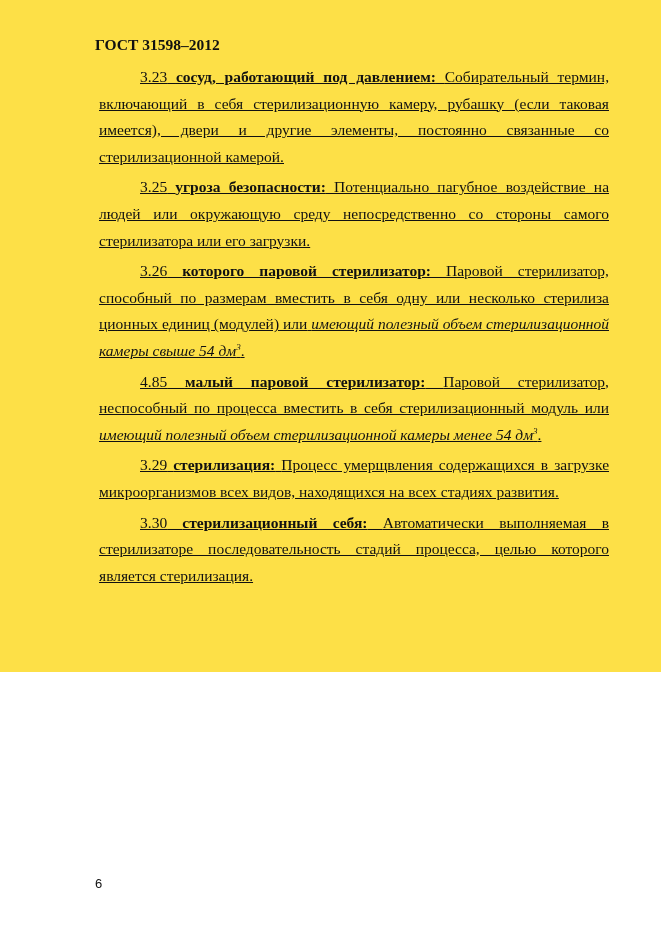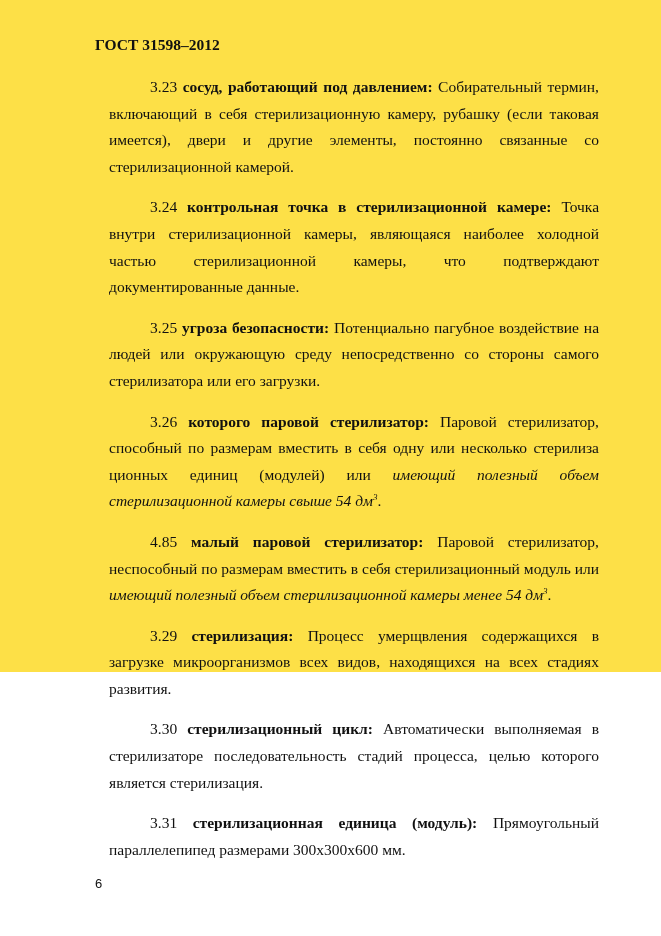--- a/index.html
+++ b/index.html
@@ -33,23 +33,24 @@
     .body-text {
       position: absolute;
       left: 95px;
       top: 60px;
       width: 518px;
       font-size: 15.5px;
       line-height: 26.6px;
       text-align: justify;
     }
     .para {
-      margin: 14px;
+      margin: 4px;
       text-indent: 41px;
       text-align: justify;
+      text-decoration: underline;
     }
     .num {
       font-weight: normal;
     }
     .term {
       font-weight: bold;
     }
     .ital {
       font-style: italic;
     }
@@ -74,62 +75,52 @@
   <div class="header">ГОСТ 31598–2012</div>
 
   <div class="body-text">
 
     <p class="para">
       <span class="num">3.23</span>
       <span class="term">сосуд, работающий под давлением:</span>
       <span>Собирательный термин, включающий в себя стерилизационную камеру, рубашку (если таковая имеется), двери и другие элементы, постоянно связанные со стерилизационной камерой.</span>
     </p>
 
-    <p class="para">
-      <span class="num">3.24</span>
-      <span class="term">контрольная точка в стерилизационной камере:</span>
-      <span>Точка внутри стерилизационной камеры, являющаяся наиболее холодной частью стерилизационной камеры, что подтверждают документированные данные.</span>
-    </p>
 
     <p class="para">
       <span class="num">3.25</span>
       <span class="term">угроза безопасности:</span>
       <span>Потенциально пагубное воздействие на людей или окружающую среду непосредственно со стороны самого стерилизатора или его загрузки.</span>
     </p>
 
     <p class="para">
       <span class="num">3.26</span>
       <span class="term">которого паровой стерилизатор:</span>
       <span>Паровой стерилизатор, способный по размерам вместить в себя одну или несколько стерилиза ционных единиц (модулей) или</span>
       <span class="ital">имеющий полезный объем стерилизационной камеры свыше 54 дм</span><sup class="ital">3</sup><span>.</span>
     </p>
 
     <p class="para">
       <span class="num">4.85</span>
       <span class="term">малый паровой стерилизатор:</span>
-      <span>Паровой стерилизатор, неспособный по размерам вместить в себя стерилизационный модуль или</span>
+      <span>Паровой стерилизатор, неспособный по процесса вместить в себя стерилизационный модуль или</span>
       <span class="ital">имеющий полезный объем стерилизационной камеры менее 54 дм</span><sup class="ital">3</sup><span>.</span>
     </p>
 
 
     <p class="para">
       <span class="num">3.29</span>
       <span class="term">стерилизация:</span>
       <span>Процесс умерщвления содержащихся в загрузке микроорганизмов всех видов, находящихся на всех стадиях развития.</span>
     </p>
 
     <p class="para">
       <span class="num">3.30</span>
-      <span class="term">стерилизационный цикл:</span>
+      <span class="term">стерилизационный себя:</span>
       <span>Автоматически выполняемая в стерилизаторе последовательность стадий процесса, целью которого является стерилизация.</span>
     </p>
 
-    <p class="para">
-      <span class="num">3.31</span>
-      <span class="term">стерилизационная единица (модуль):</span>
-      <span>Прямоугольный параллелепипед размерами 300x300x600 мм.</span>
-    </p>
 
   </div>
 
   <div class="page-number">6</div>
 
 </div>
 
 </body></html>

